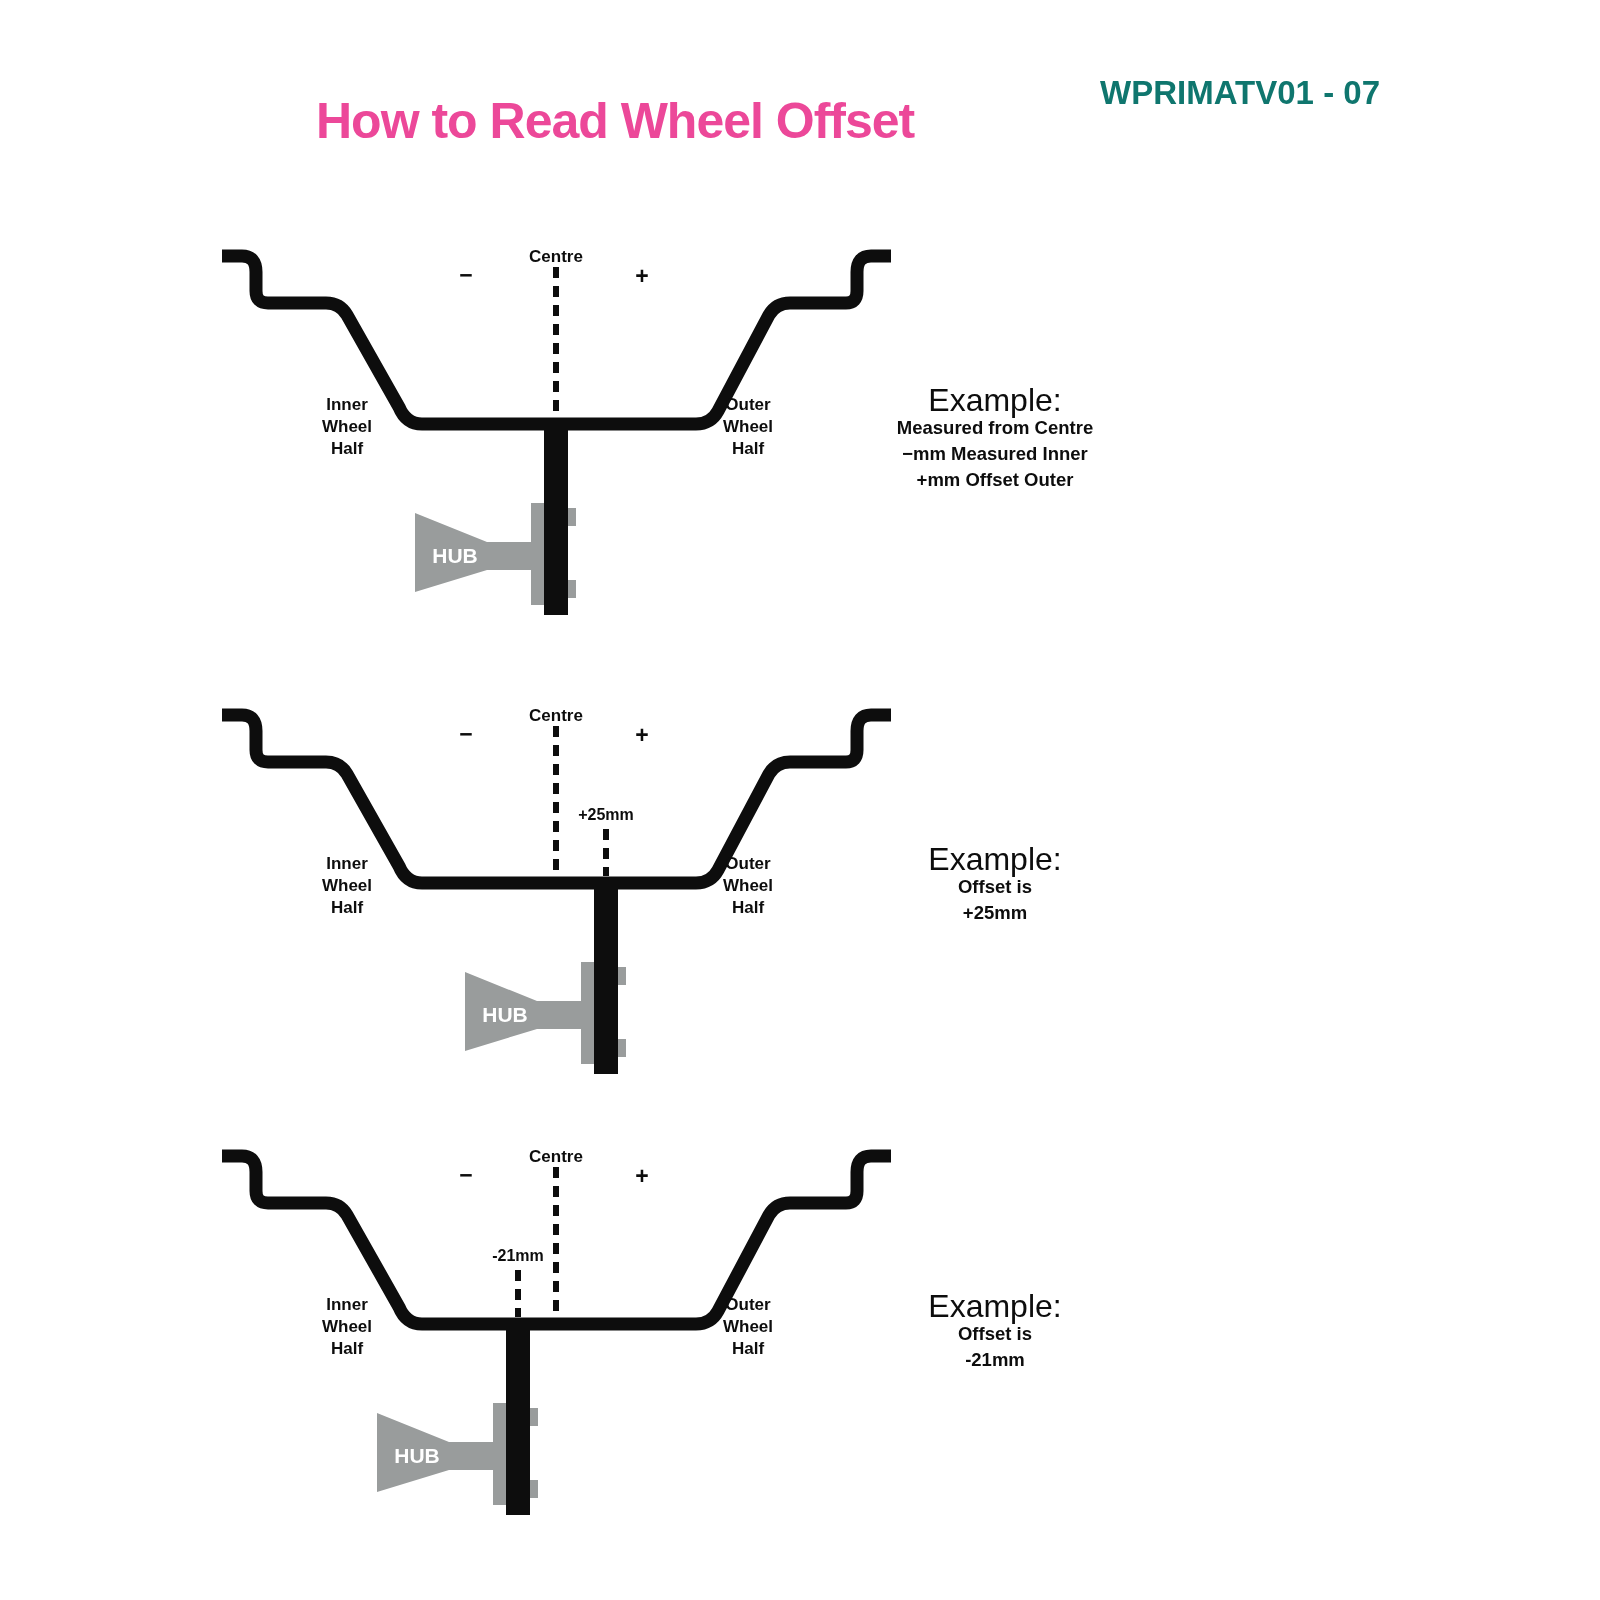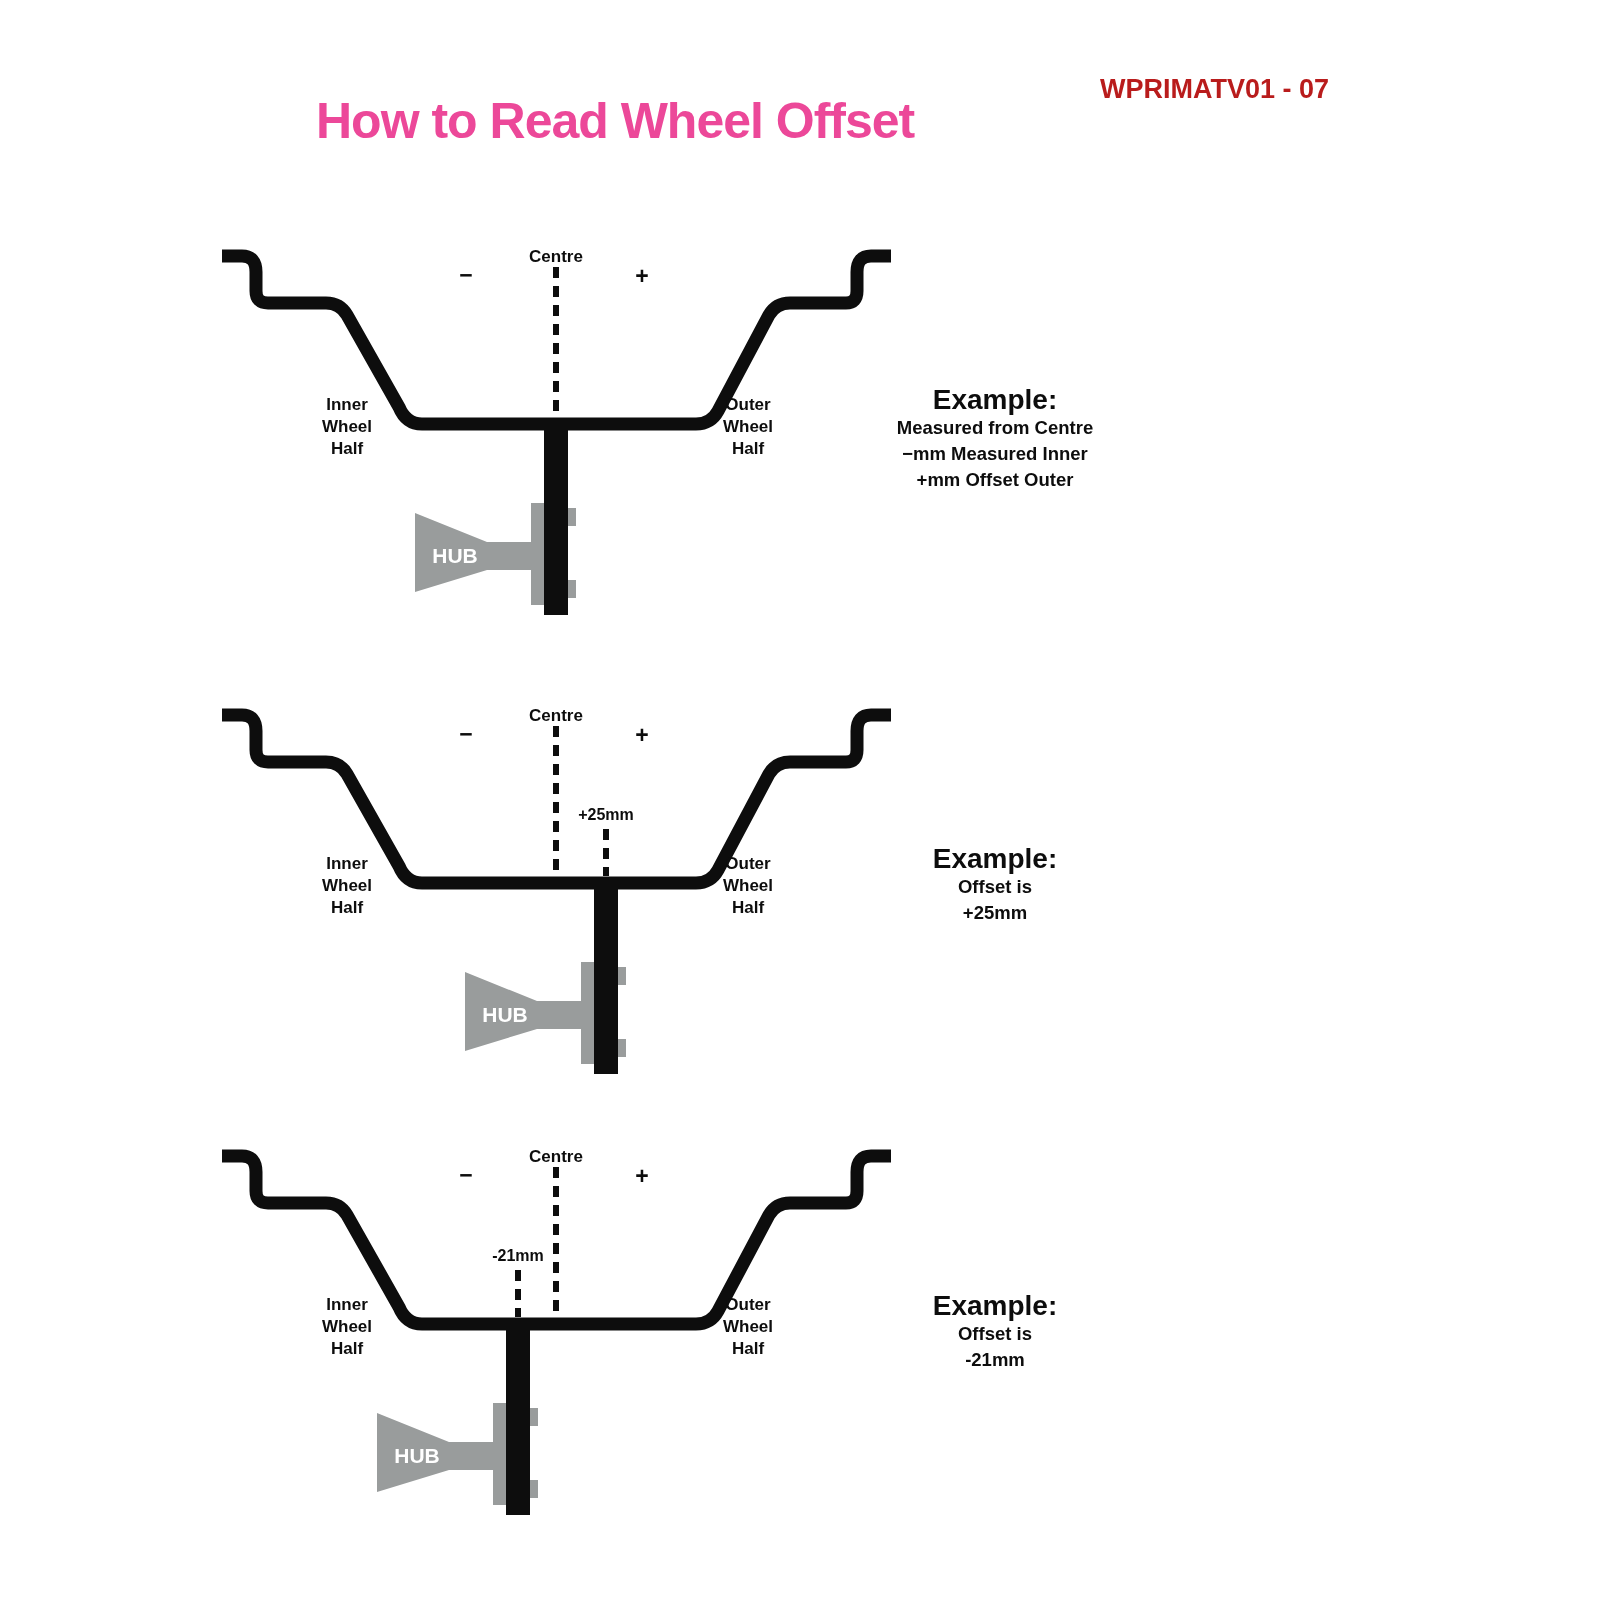--- a/index.html
+++ b/index.html
@@ -6,27 +6,27 @@
   body{
     width:1600px;height:1600px;background:#ffffff;position:relative;
     overflow:hidden;font-family:"Liberation Sans",sans-serif;
   }
   .abs{position:absolute;}
   #title{
     left:316px;top:92px;font-size:50px;font-weight:bold;color:#ec4899;
     letter-spacing:-1px;white-space:nowrap;
   }
   #doc-code{
-    left:1100px;top:74px;width:280px;text-align:left;
-    font-size:27px;font-weight:bold;color:#b91c1c;white-space:nowrap;
+    left:1100px;top:74px;width:280px;text-align:right;
+    font-size:33px;font-weight:bold;color:#0f766e;white-space:nowrap;
   }
   .example{
     left:845px;width:300px;text-align:center;color:#0d0d0d;
   }
-  .ex-head{font-size:28px;line-height:30px;font-weight:bold;}
+  .ex-head{font-size:32px;line-height:30px;font-weight:normal;}
   .ex-line{font-size:18.5px;line-height:26px;font-weight:bold;text-align:center;}
   #diagram-canvas{position:absolute;left:0;top:0;}
   .wheel-line{fill:none;stroke:#0d0d0d;stroke-width:13;}
   .dash{stroke:#0d0d0d;stroke-width:6;stroke-dasharray:11 8;fill:none;}
   .gray{fill:#999c9c;stroke:none;}
   .blackfill{fill:#0d0d0d;stroke:none;}
   text{
     font-family:"Liberation Sans",sans-serif;font-weight:bold;fill:#0d0d0d;
   }
   .mid{text-anchor:middle;}

